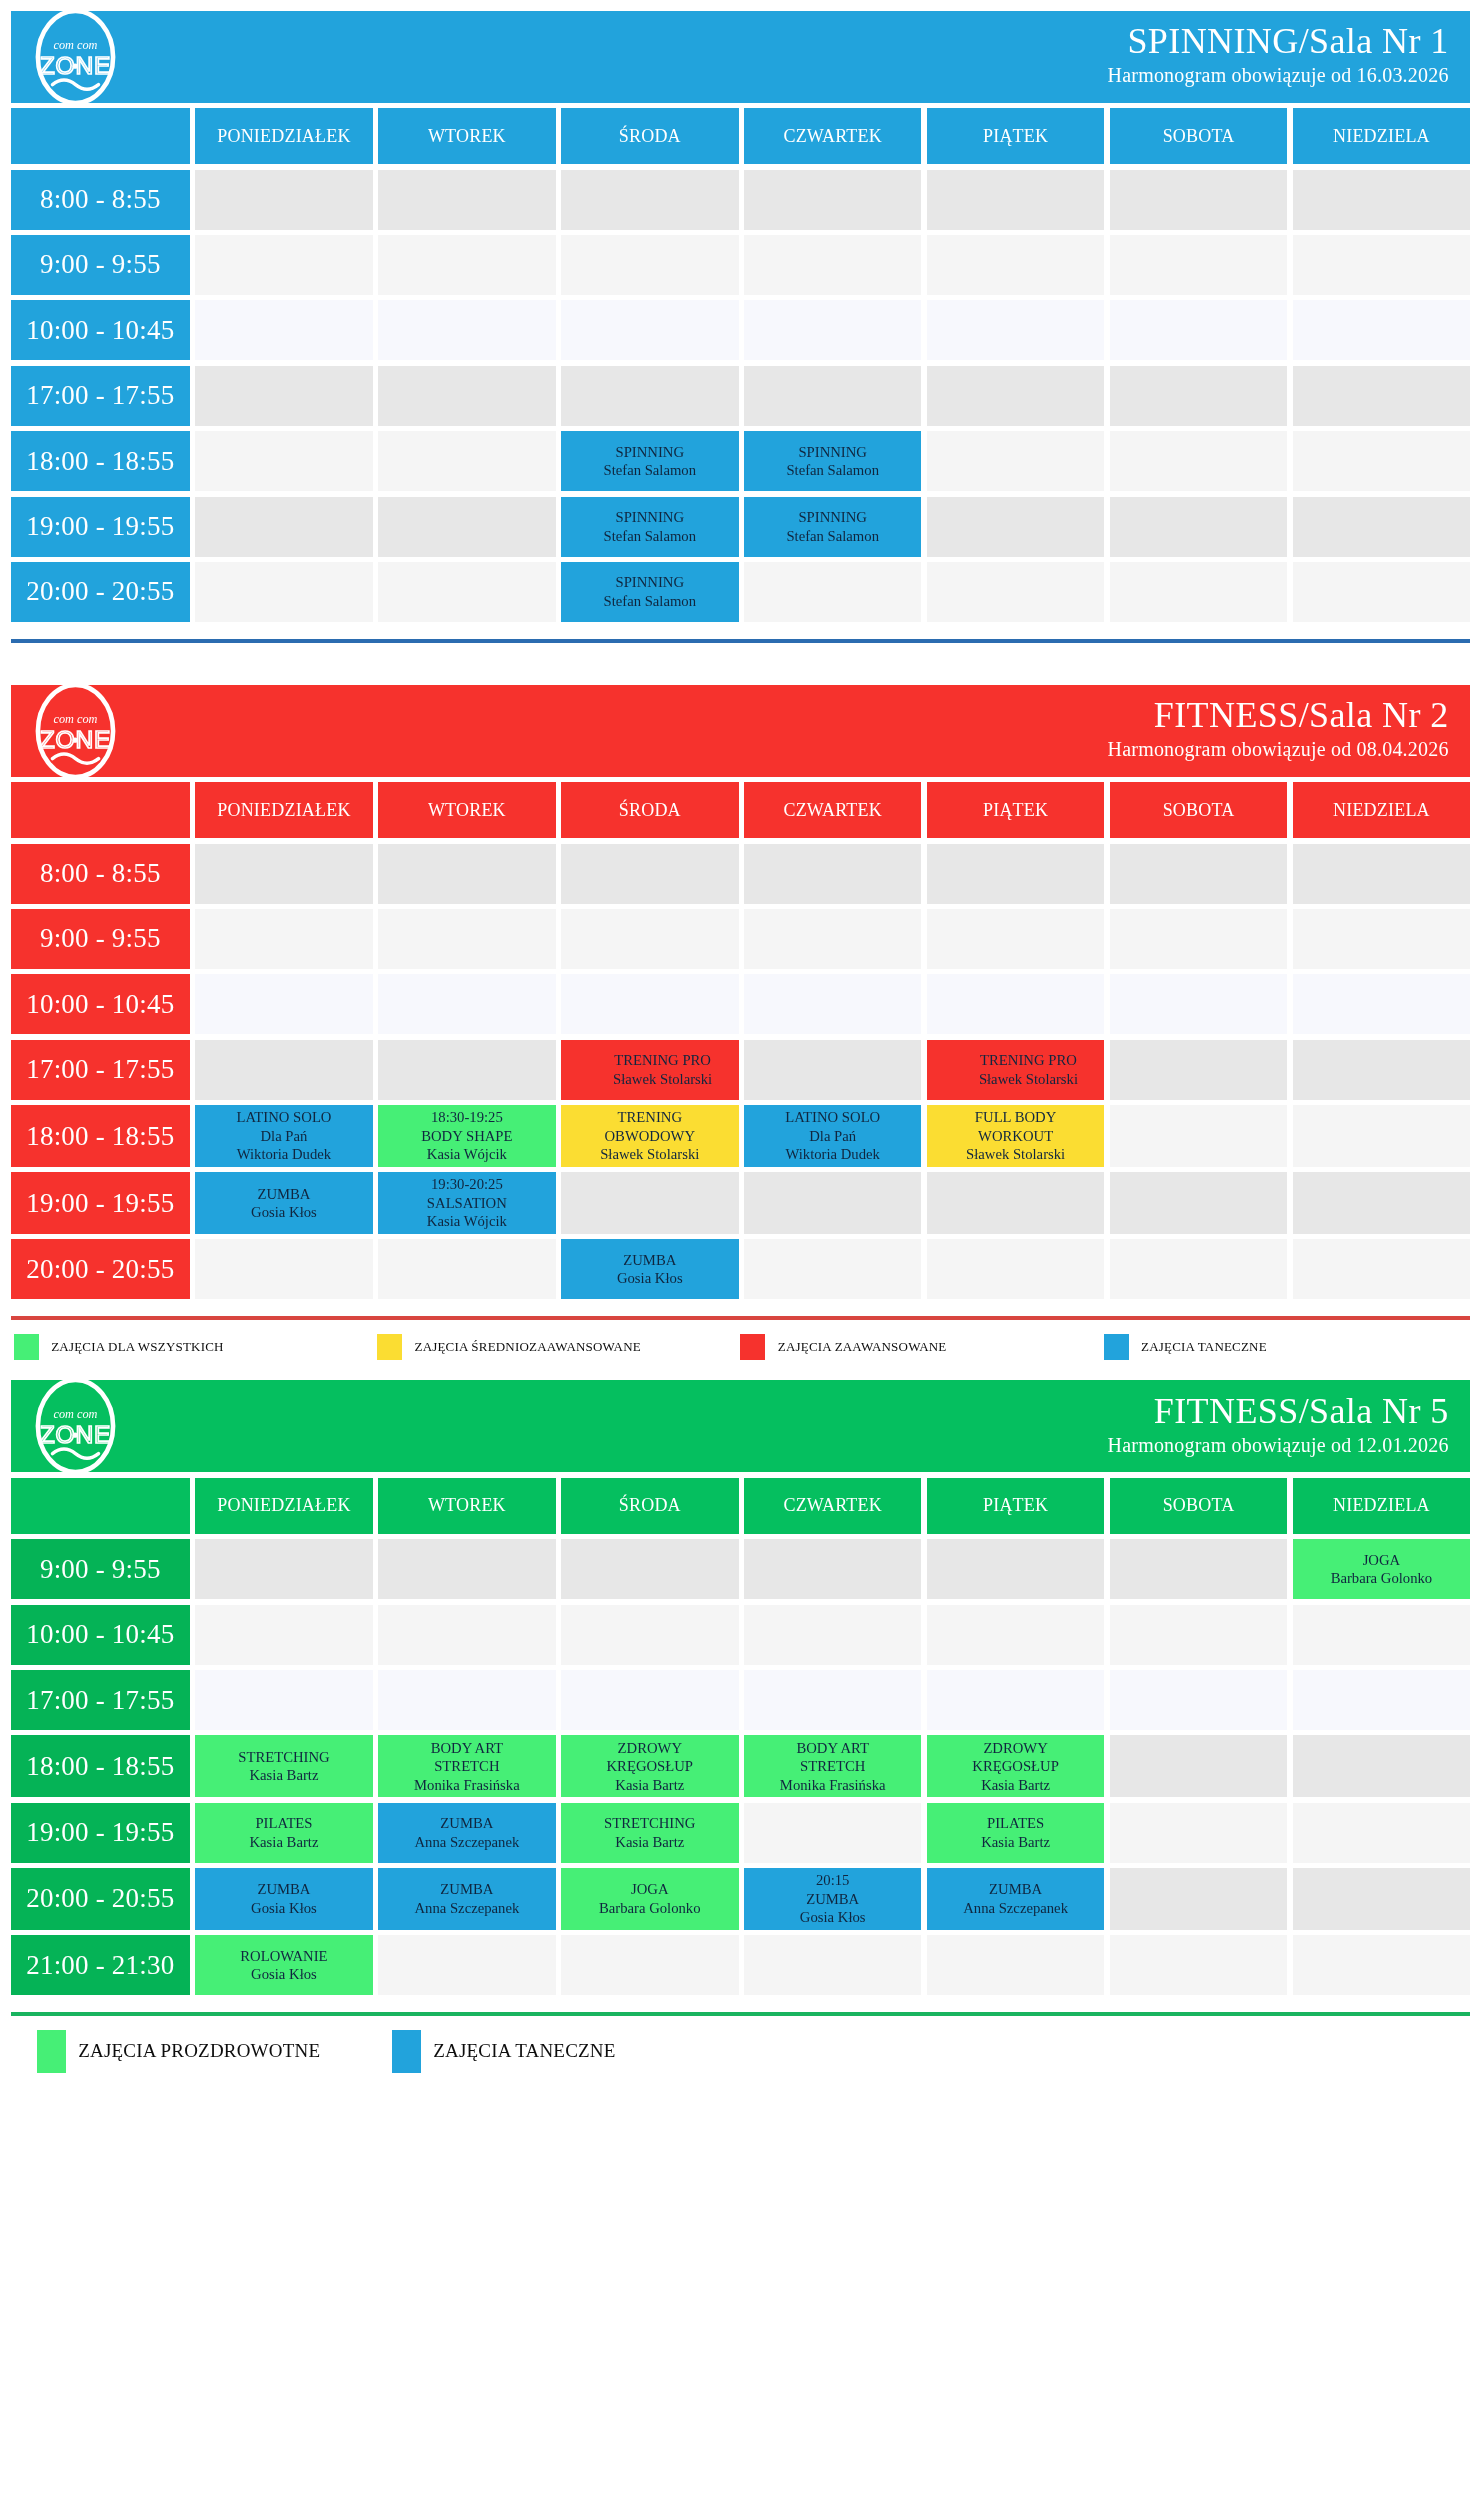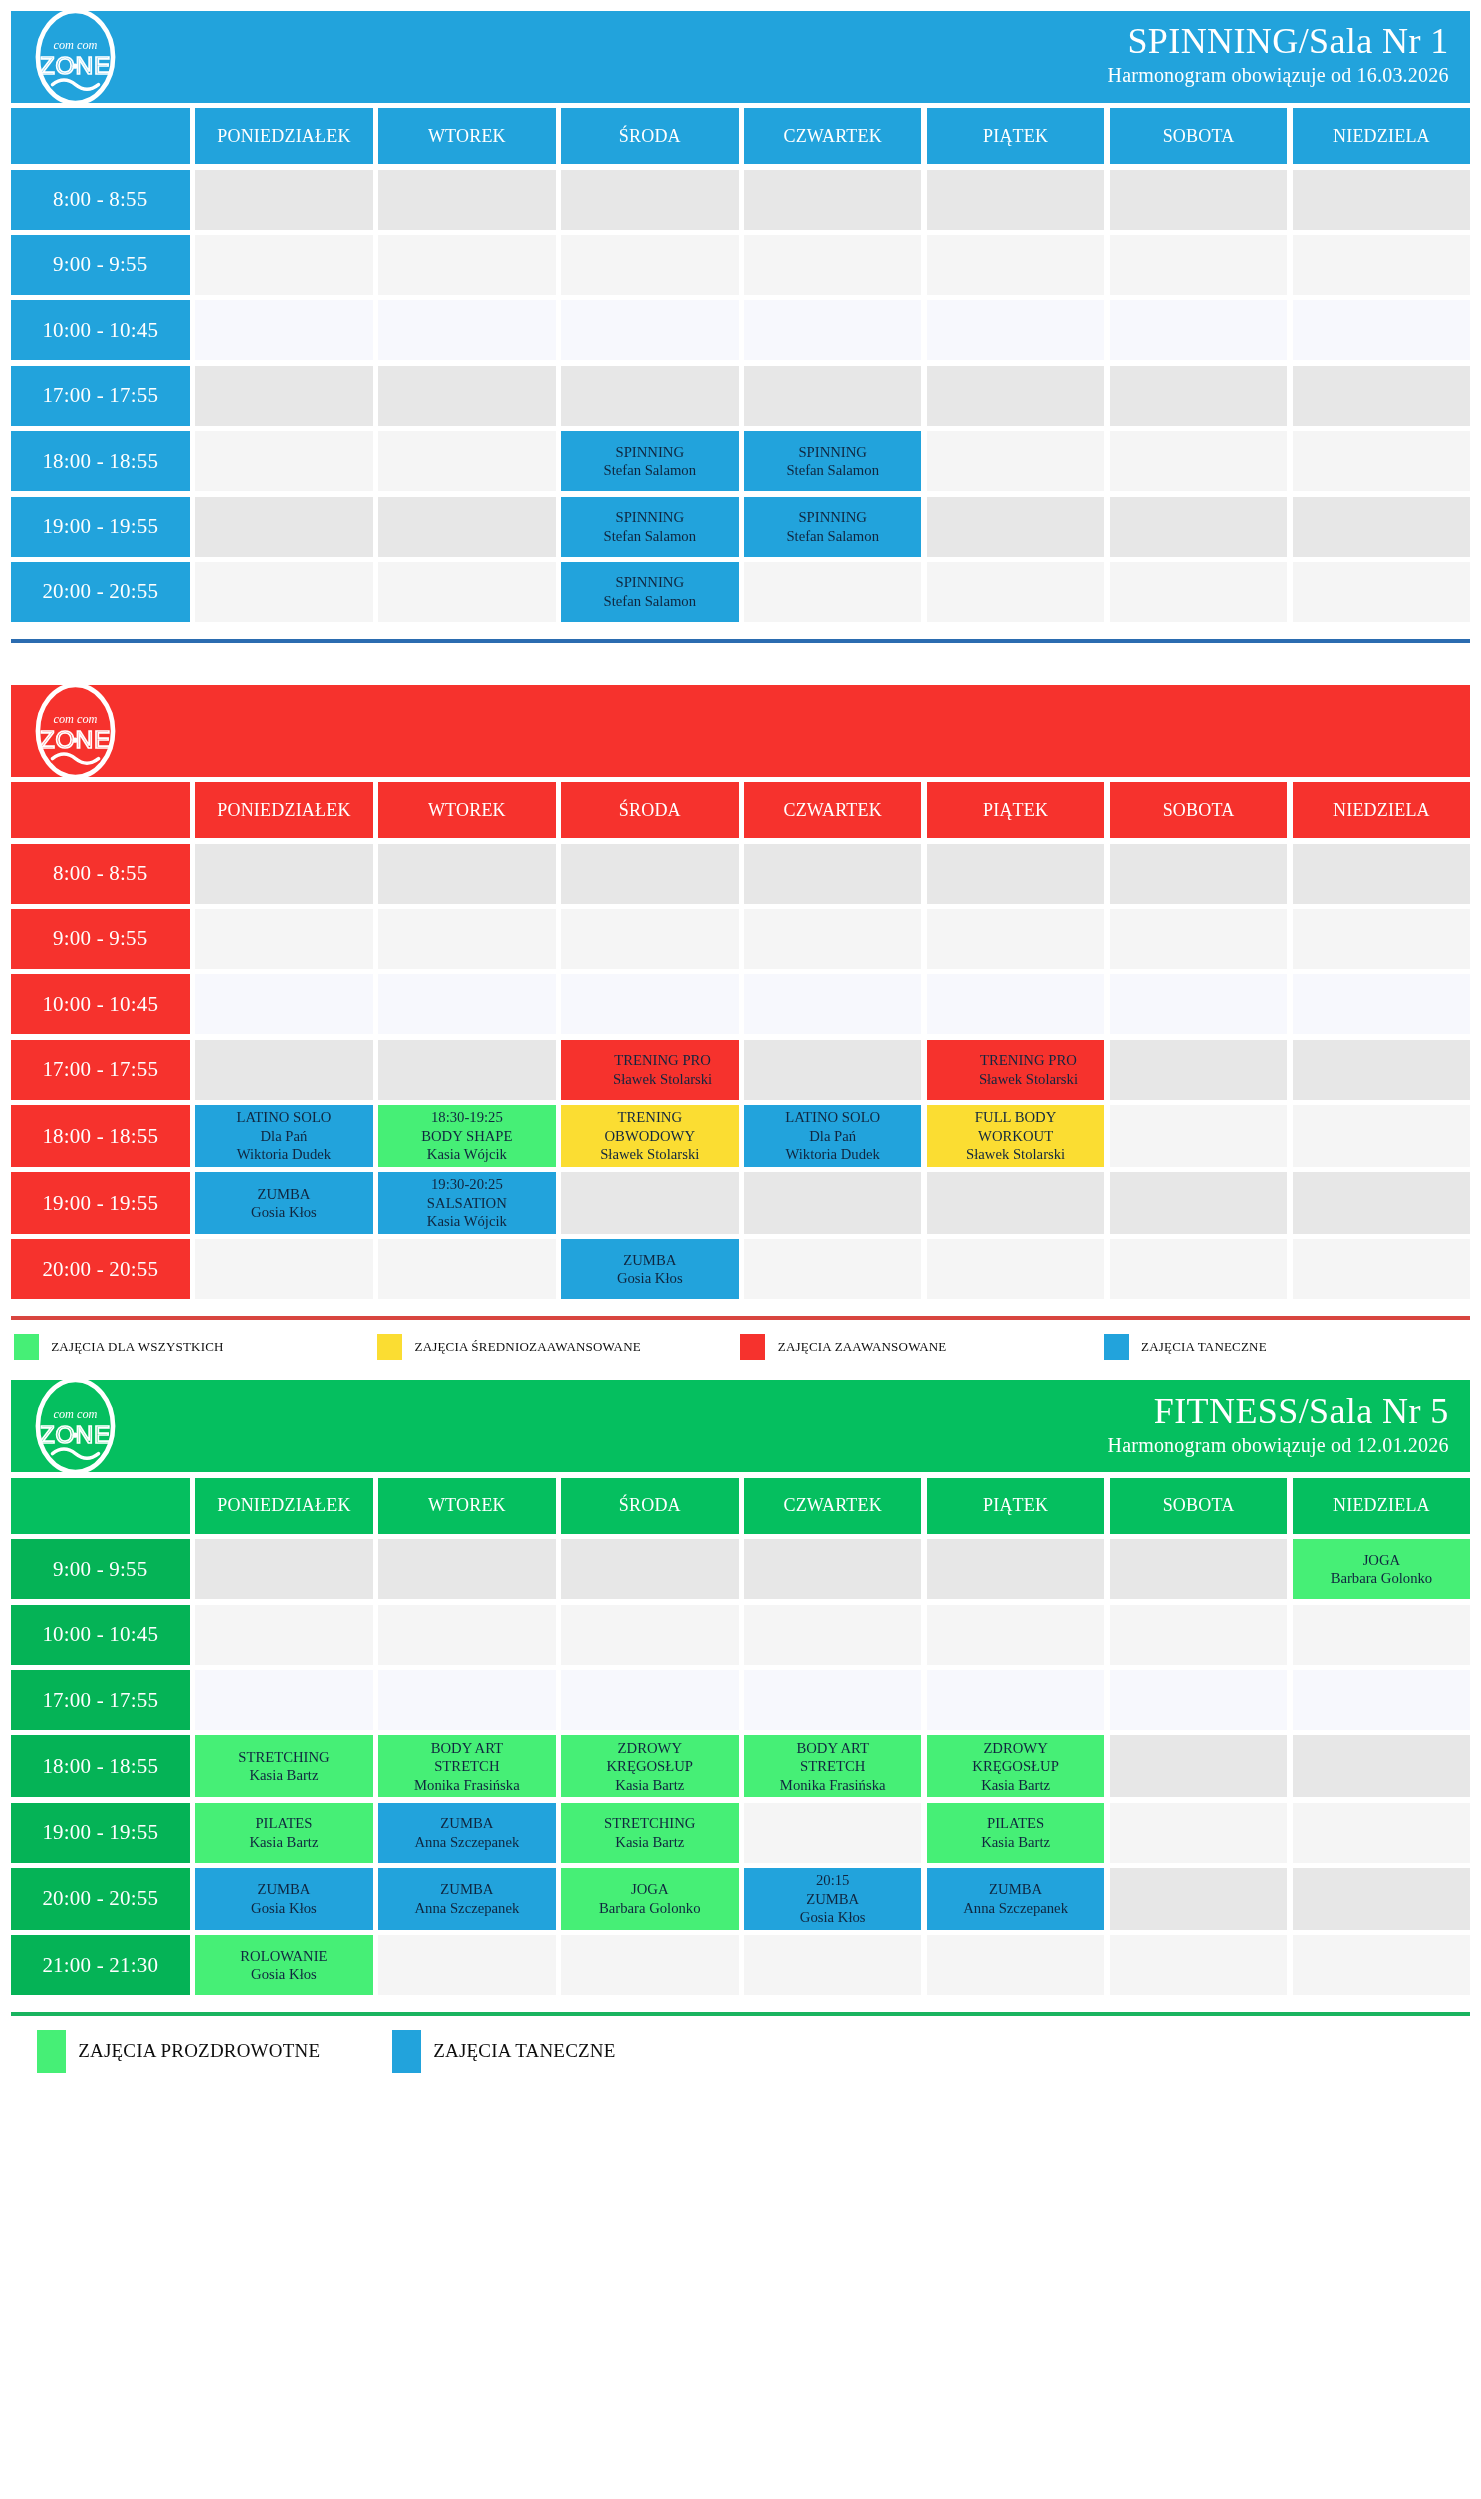--- a/index.html
+++ b/index.html
@@ -56,21 +56,21 @@
     letter-spacing: 0.2px;
     text-align: center;
   }
   .dayhead.blue  { background: #22a3dc; }
   .dayhead.red   { background: #f6322d; }
   .dayhead.green { background: #05bf5f; }
 
   .timecell {
     display: flex; align-items: center; justify-content: center;
     color: #ffffff;
-    font-size: 21px;
+    font-size: 27px;
     letter-spacing: 0.2px;
   }
   .timecell.blue  { background: #22a3dc; }
   .timecell.red   { background: #f6322d; }
   .timecell.green { background: #05b356; }
 
   .cell {
     display: flex; flex-direction: column;
     align-items: center; justify-content: center;
     text-align: center;
@@ -227,20 +227,24 @@
     </div>
     <div class="schedule">
       <div class="banner red">
         <div class="logo"><svg viewBox="0 0 116 132" width="89" height="102" aria-hidden="true">
             <ellipse cx="58" cy="66" rx="49" ry="60" fill="none" stroke="#ffffff" stroke-width="6"></ellipse>
             <text x="58" y="56" text-anchor="middle" fill="#ffffff" font-family="Liberation Serif, serif" font-size="16" font-style="italic">com com</text>
             <text x="58" y="88" text-anchor="middle" fill="none" stroke="#ffffff" stroke-width="2.2" font-family="Liberation Sans, sans-serif" font-size="32" letter-spacing="1">ZONE</text>
             <circle cx="57.5" cy="78" r="3.4" fill="#ffffff"></circle>
             <path d="M28 102 q15 -12 30 0 q15 12 30 0" fill="none" stroke="#ffffff" stroke-width="4.5" stroke-linecap="round"></path>
           </svg></div>
+        <div class="banner-titles">
+          <div class="banner-title">FITNESS/Sala Nr 2</div>
+          <div class="banner-sub">Harmonogram obowiązuje od 08.04.2026</div>
+        </div>
       </div>
       <div class="grid">
         <div class="dayhead red"></div>
         <div class="dayhead red">PONIEDZIAŁEK</div>
         <div class="dayhead red">WTOREK</div>
         <div class="dayhead red">ŚRODA</div>
         <div class="dayhead red">CZWARTEK</div>
         <div class="dayhead red">PIĄTEK</div>
         <div class="dayhead red">SOBOTA</div>
         <div class="dayhead red">NIEDZIELA</div>

